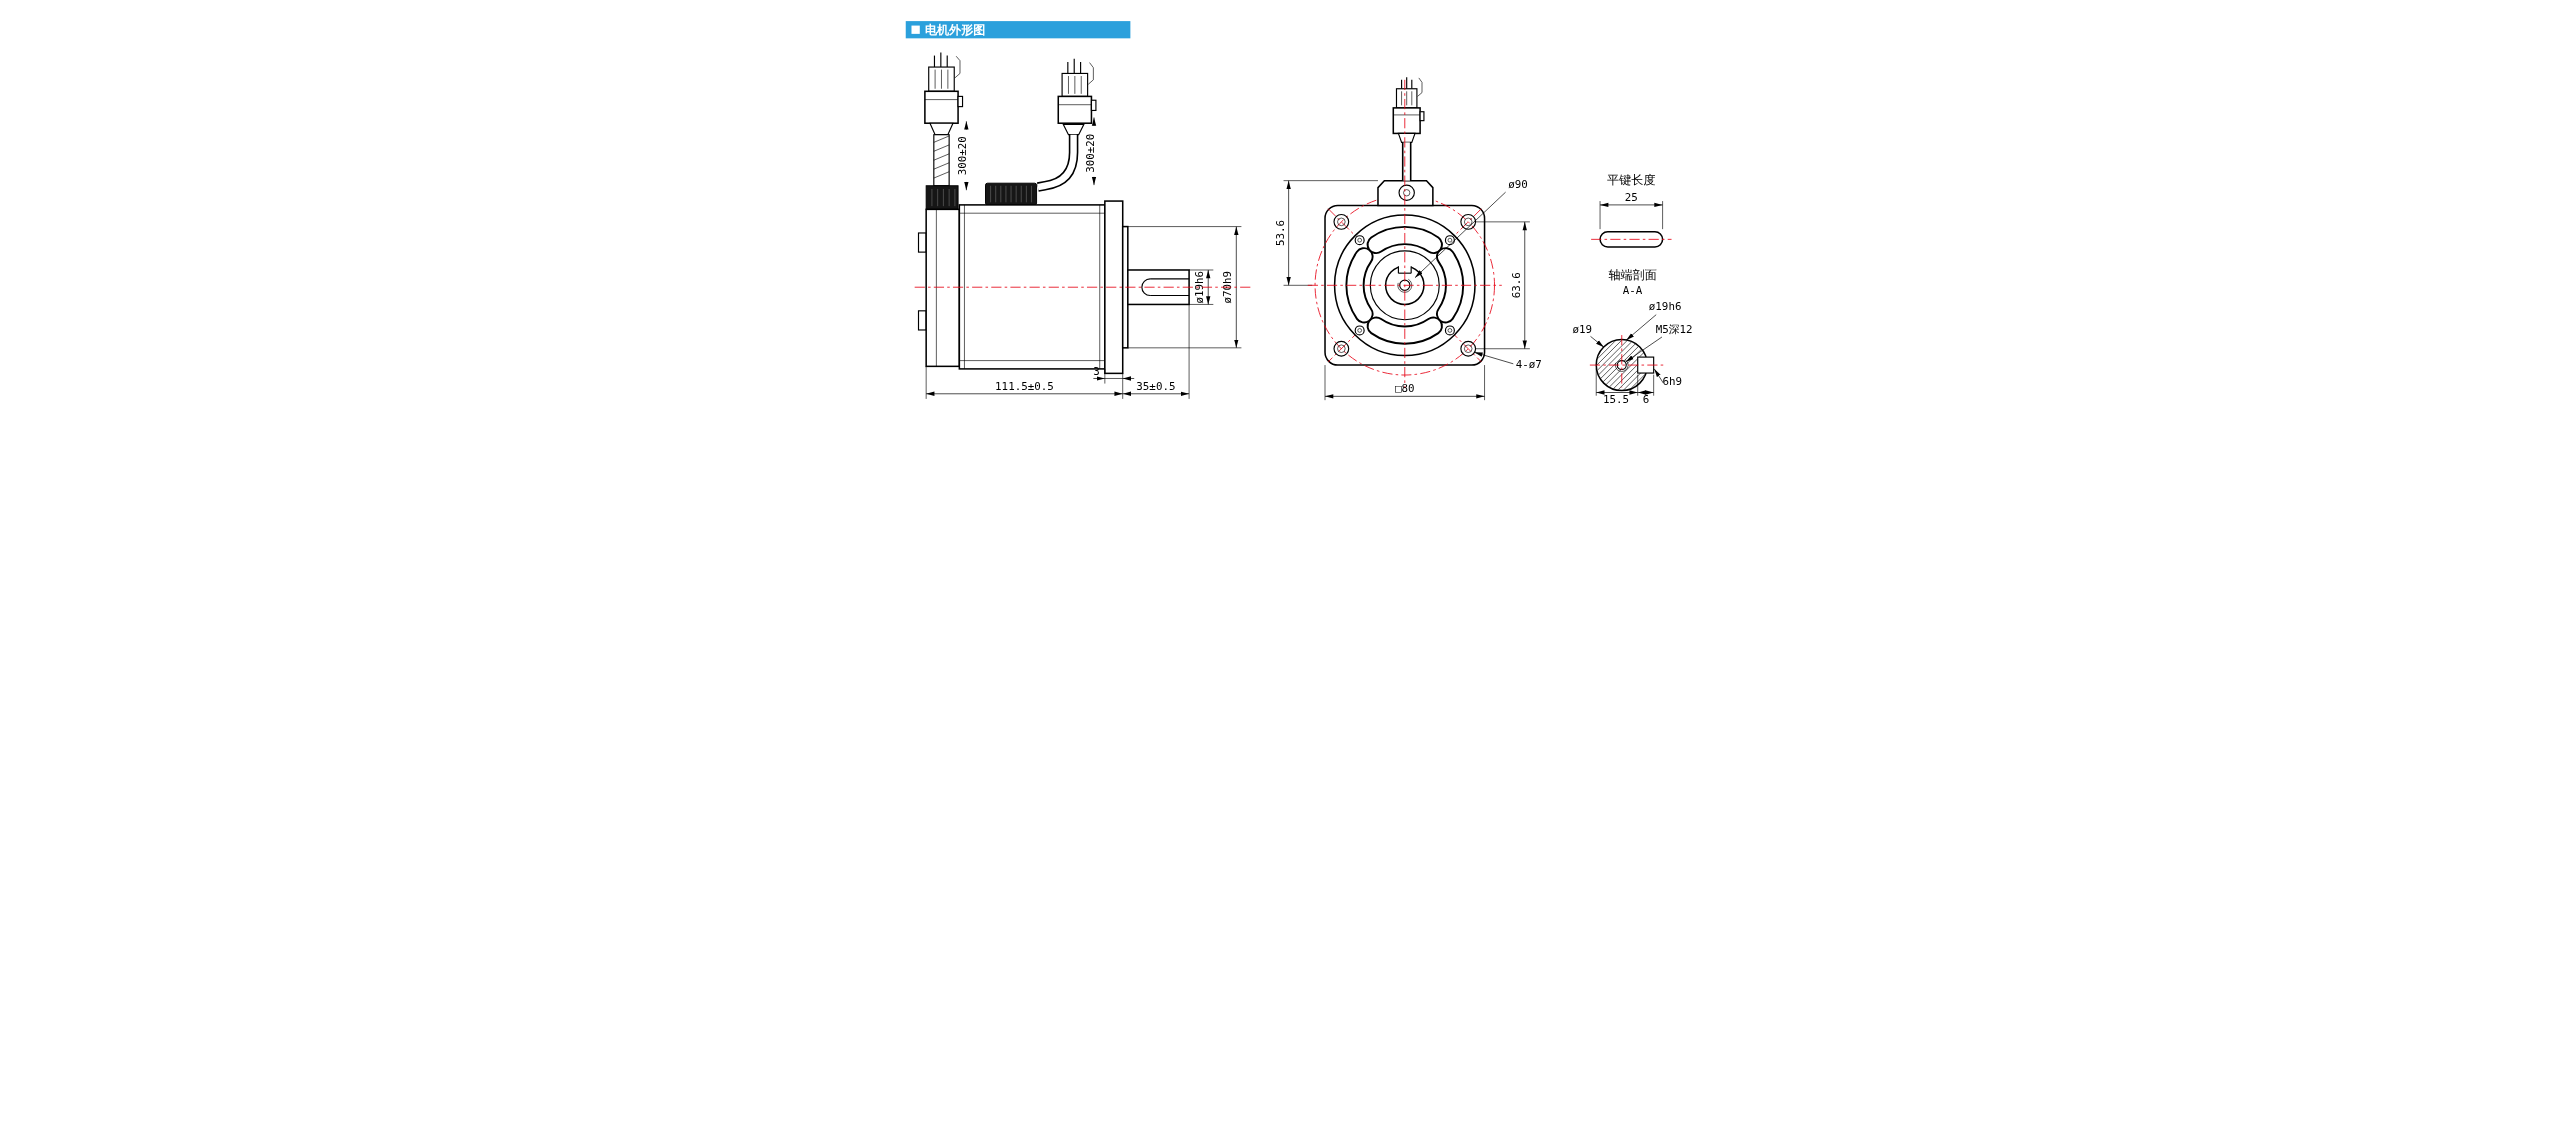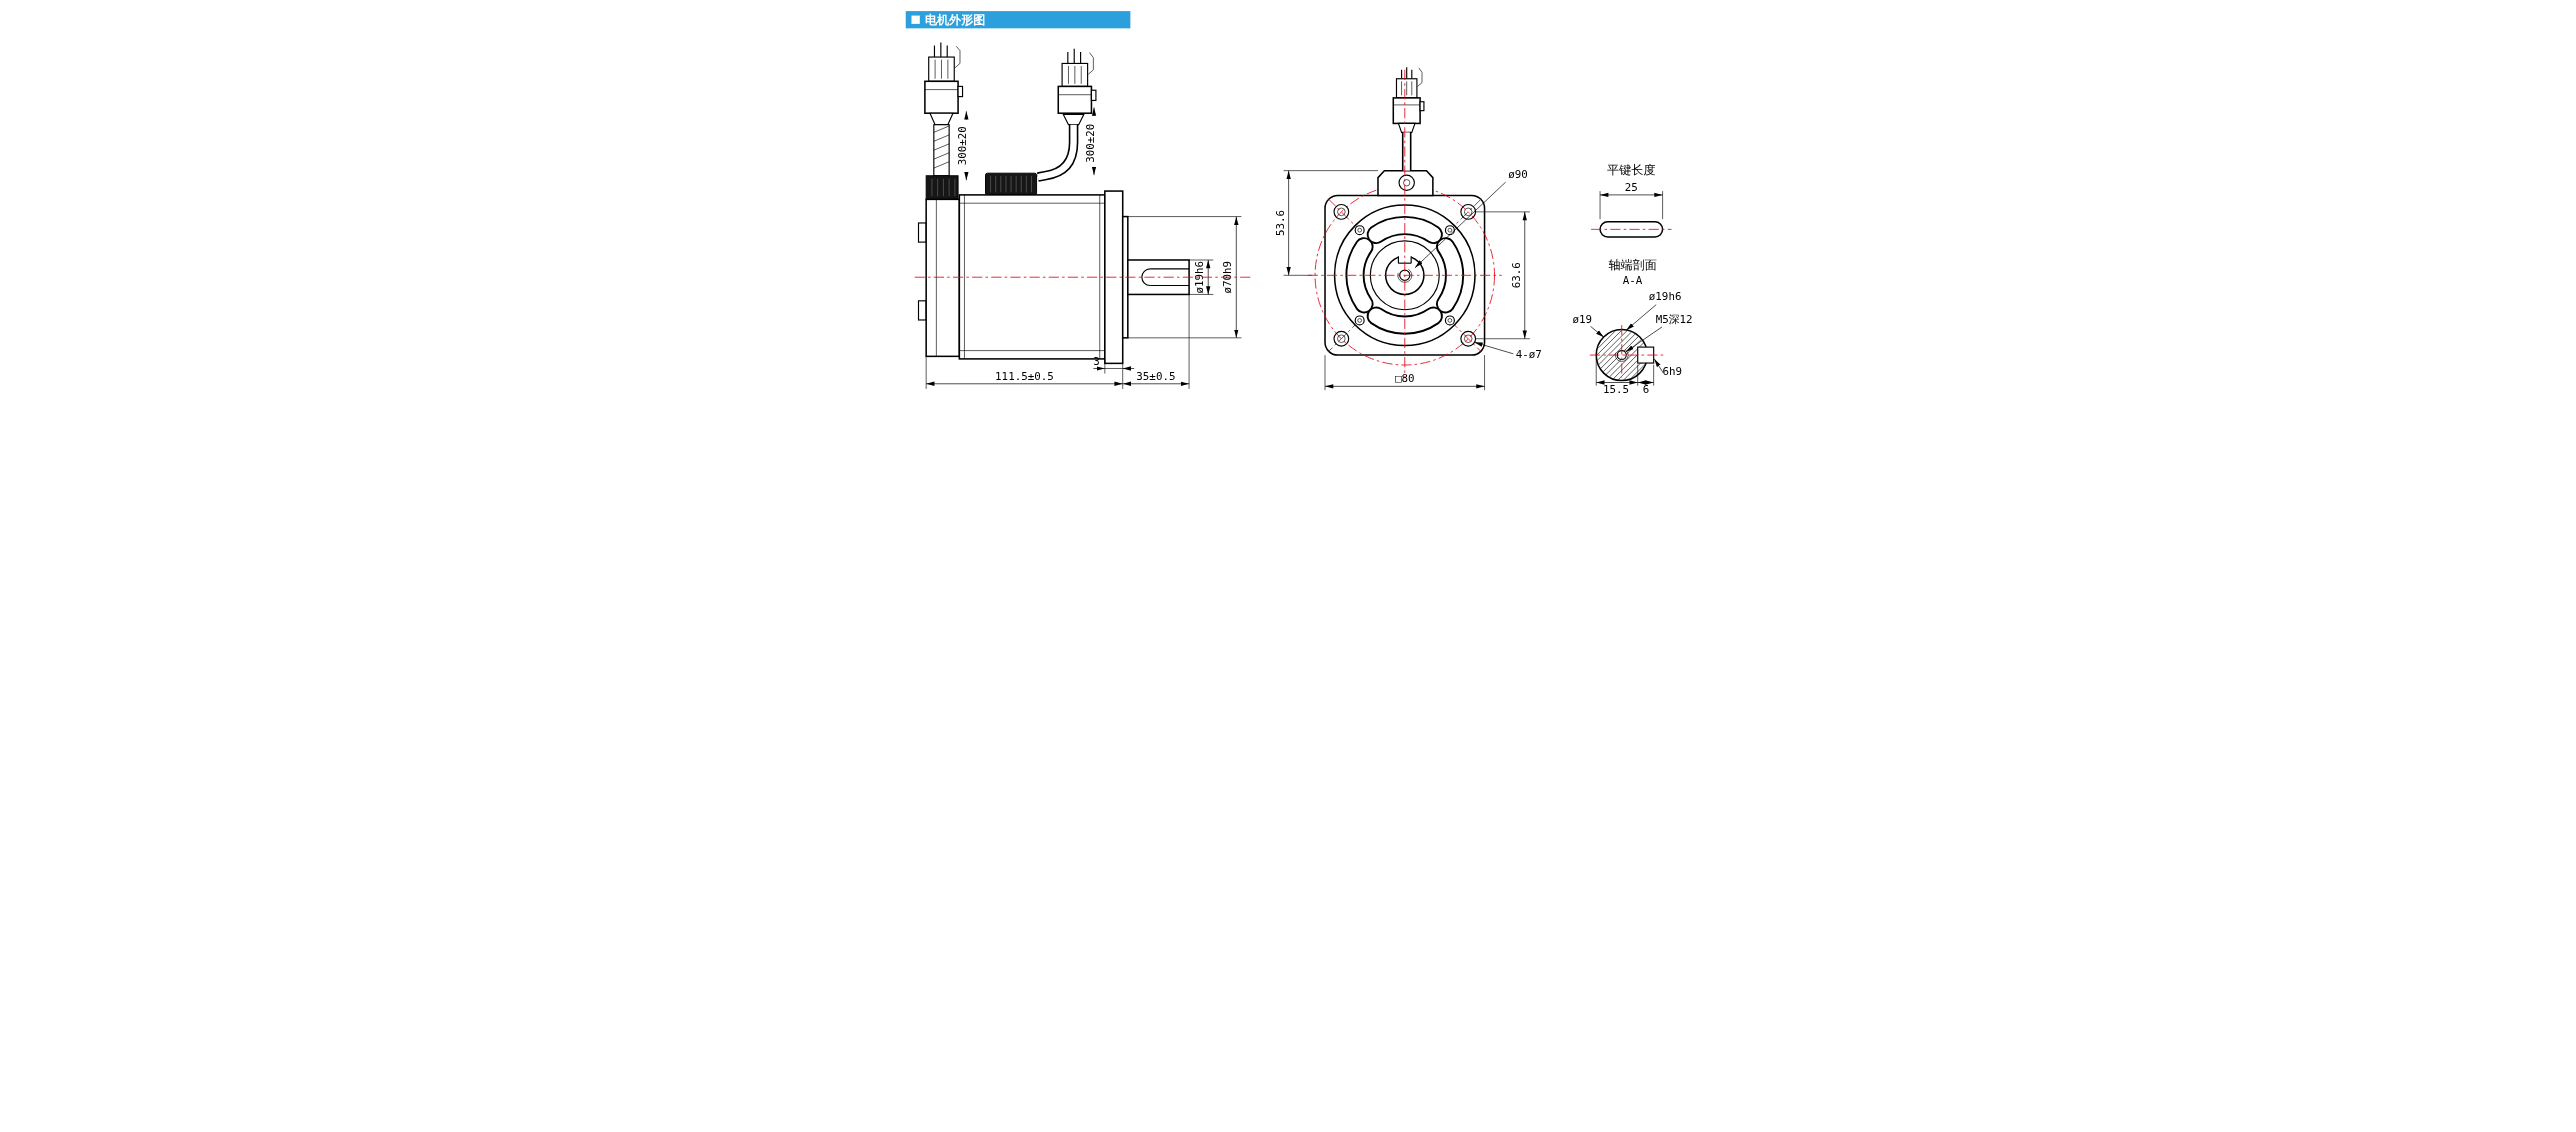--- a/index.html
+++ b/index.html
@@ -1,16 +1,16 @@
 <!DOCTYPE html>
 <html style="font-size:10.2px"><head>
 <meta charset="utf-8">
 <style>
   html,body{margin:0;padding:0;background:#ffffff;}
-  .stage{width:100%;max-width:1030px;margin:6px auto;background:#701a75;}
+  .stage{width:100%;max-width:1030px;margin:16px auto;background:#701a75;}
   svg{display:block;width:100%;height:auto;background:#fff;}
 
   .o2{fill:#fff;stroke:#000;stroke-width:2.4;}
   .o1{fill:#fff;stroke:#000;stroke-width:1.8;}
   .o1t{fill:none;stroke:#000;stroke-width:1.8;}
   .thin{fill:none;stroke:#000;stroke-width:1;}
   .dl{fill:none;stroke:#000;stroke-width:1.1;}
   .cl{fill:none;stroke:#e60012;stroke-width:1.3;stroke-dasharray:16 5 4 5;}
   .hatchl{stroke:#000;stroke-width:1;}
   .slotb{fill:none;stroke:#000;stroke-width:30;stroke-linecap:round;}

